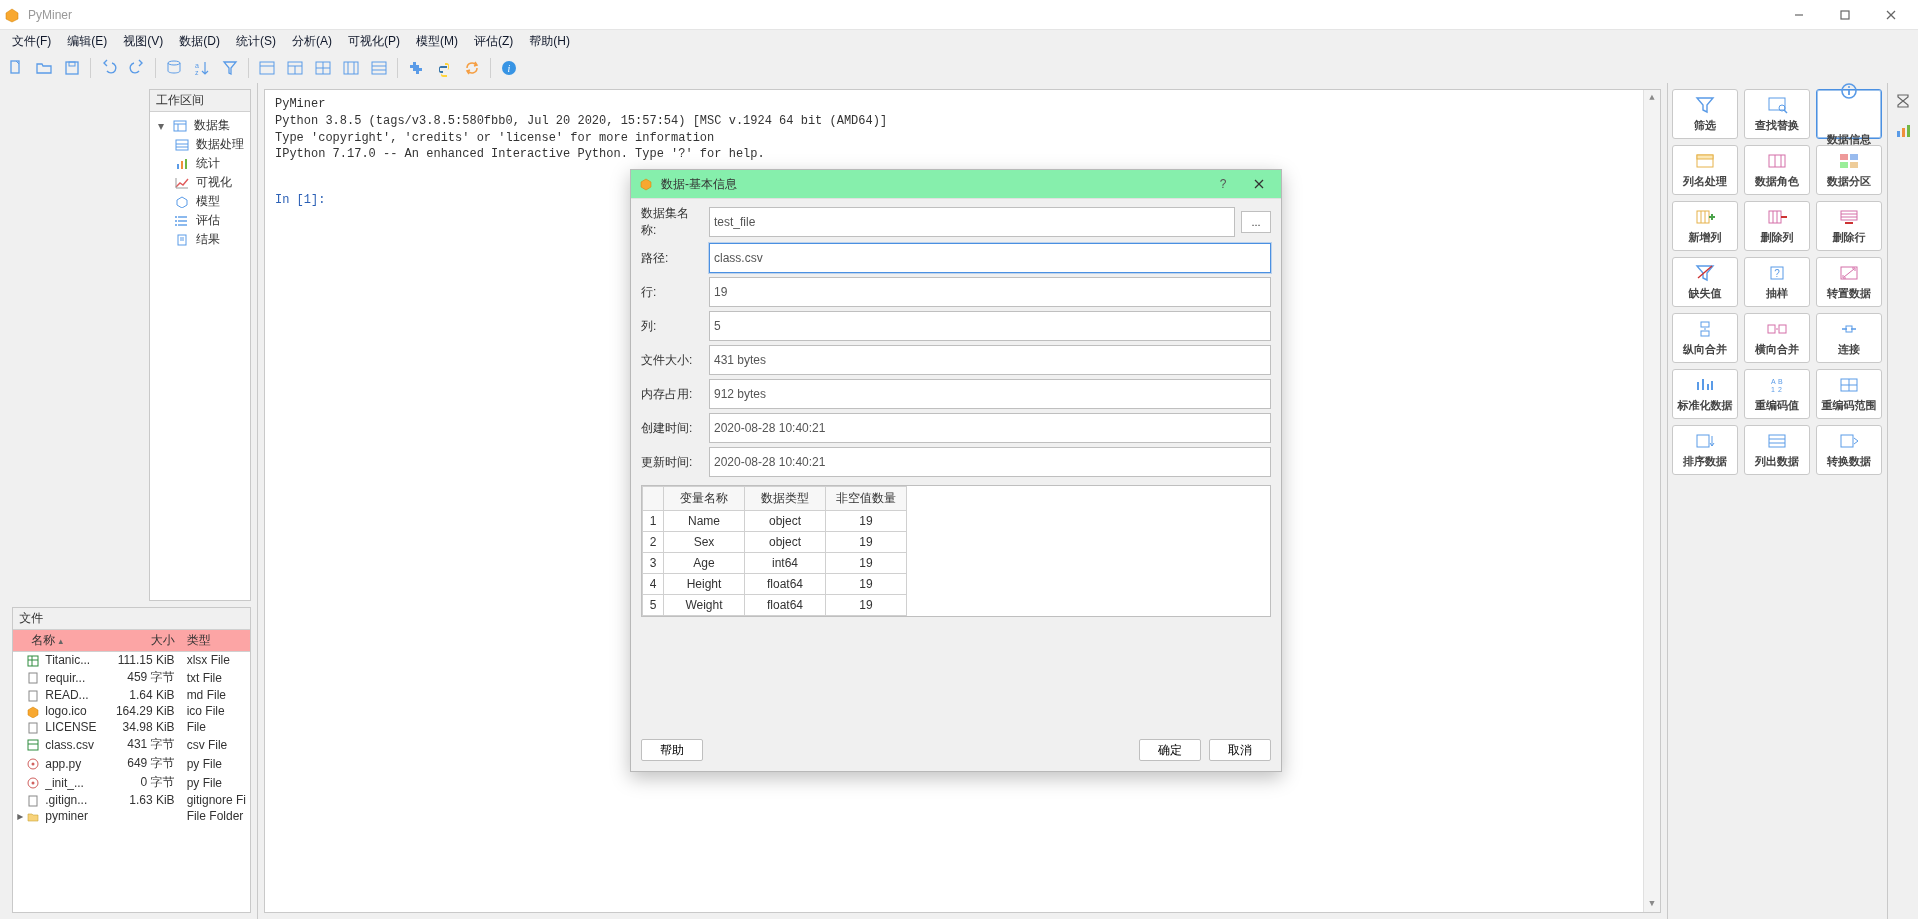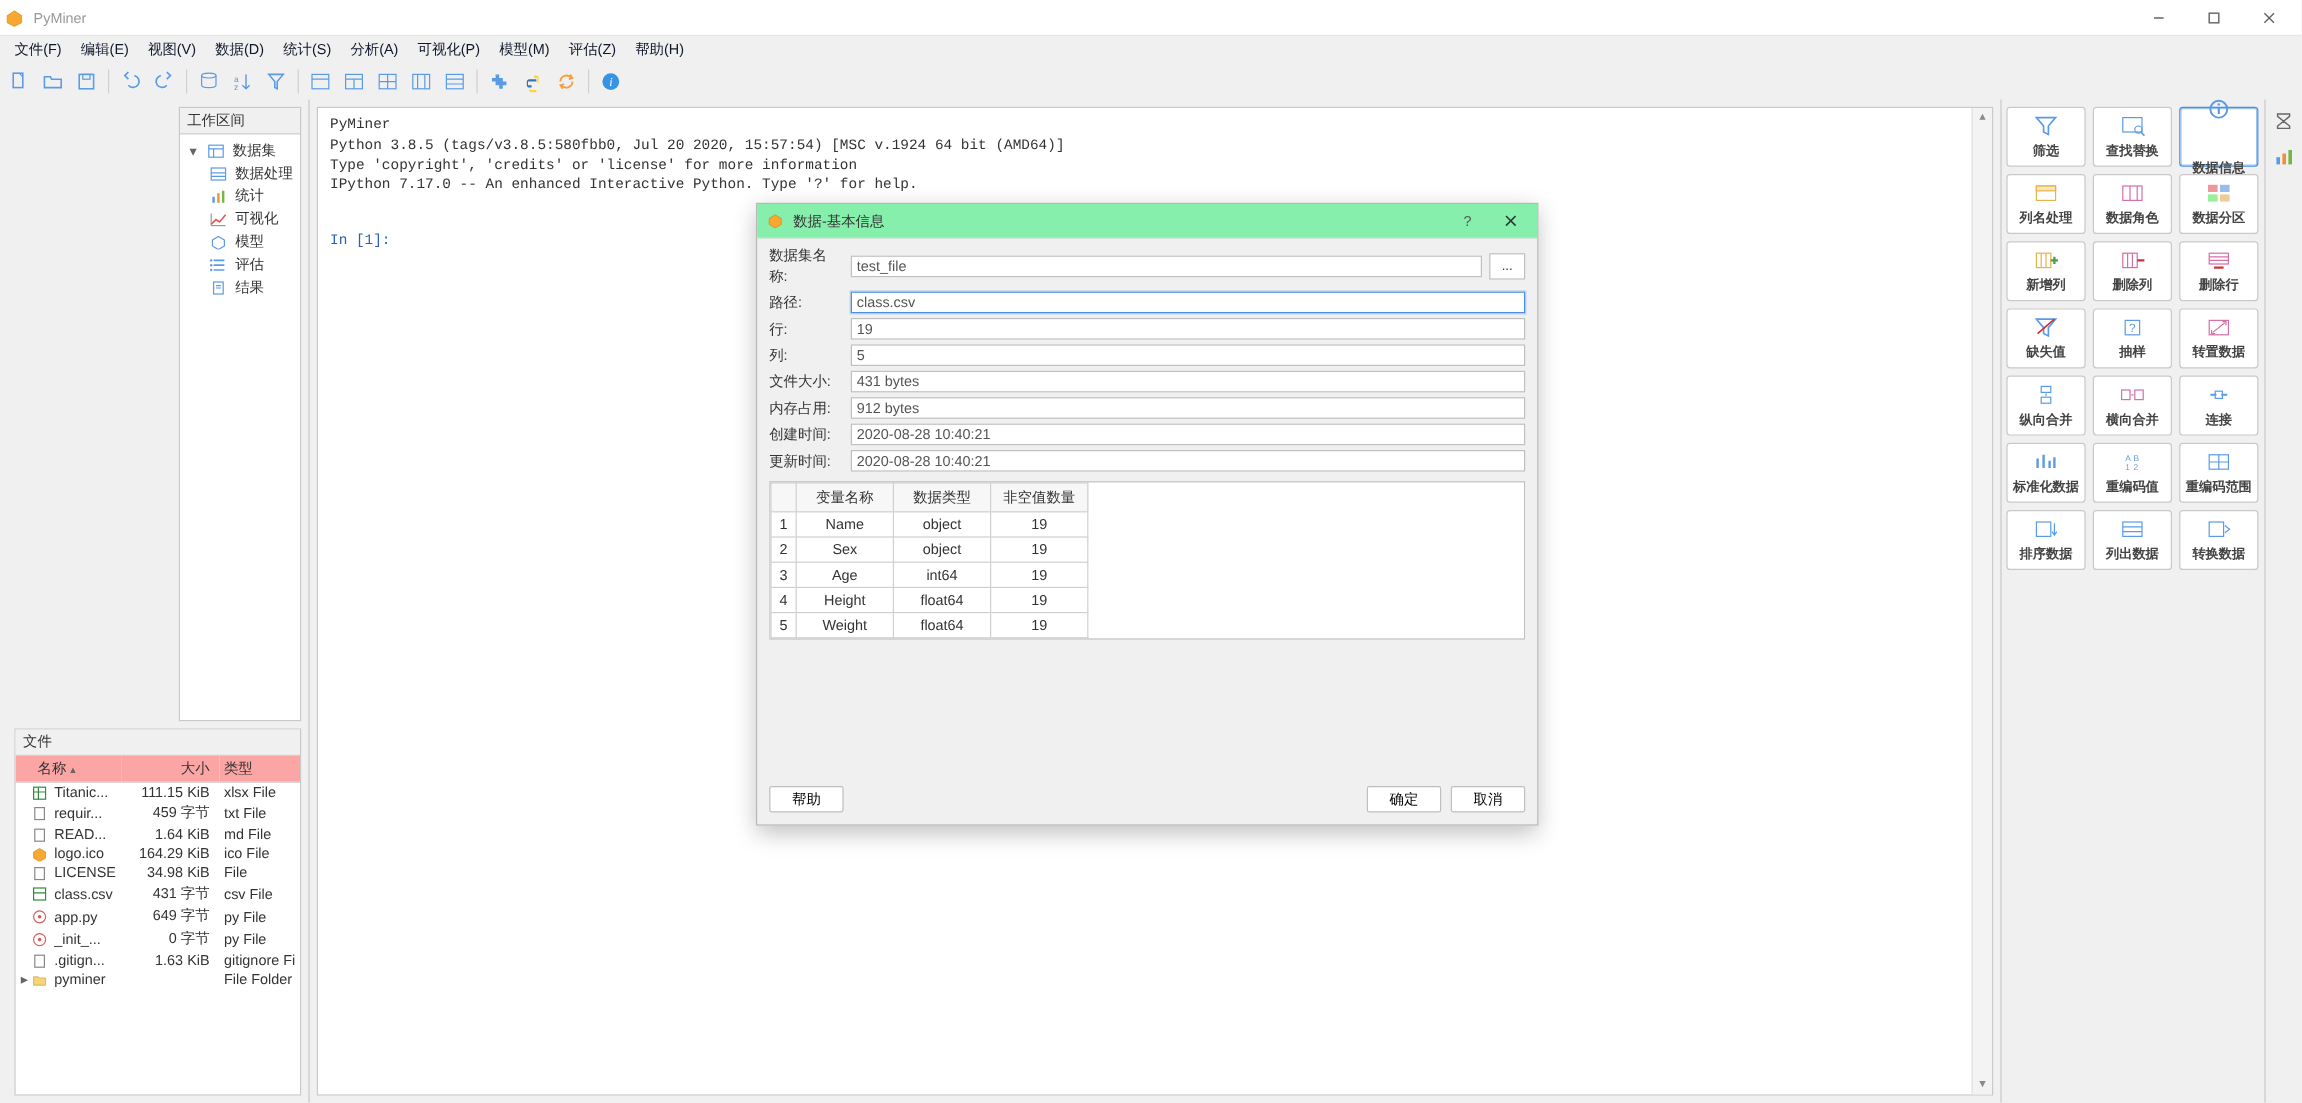--- a/index.html
+++ b/index.html
@@ -239,21 +239,21 @@
   .modal-body {
     padding: 6px 10px 4px 10px;
     display: flex; flex-direction: column; gap: 4px;
   }
   .form-row {
     display: flex; align-items: center; gap: 6px;
   }
   .form-row .lbl { width: 62px; color: #333; flex: 0 0 auto; }
   .form-row input[type="text"] {
     flex: 1 1 auto;
-    height: 18px;
+    height: 30px;
     border: 1px solid #bfbfbf;
     padding: 0 4px;
     font: inherit;
     color: #555;
     box-sizing: border-box;
     background: #fff;
   }
   .form-row input.focused {
     border-color: #4a90e2;
     box-shadow: 0 0 0 1px rgba(74,144,226,.3);

